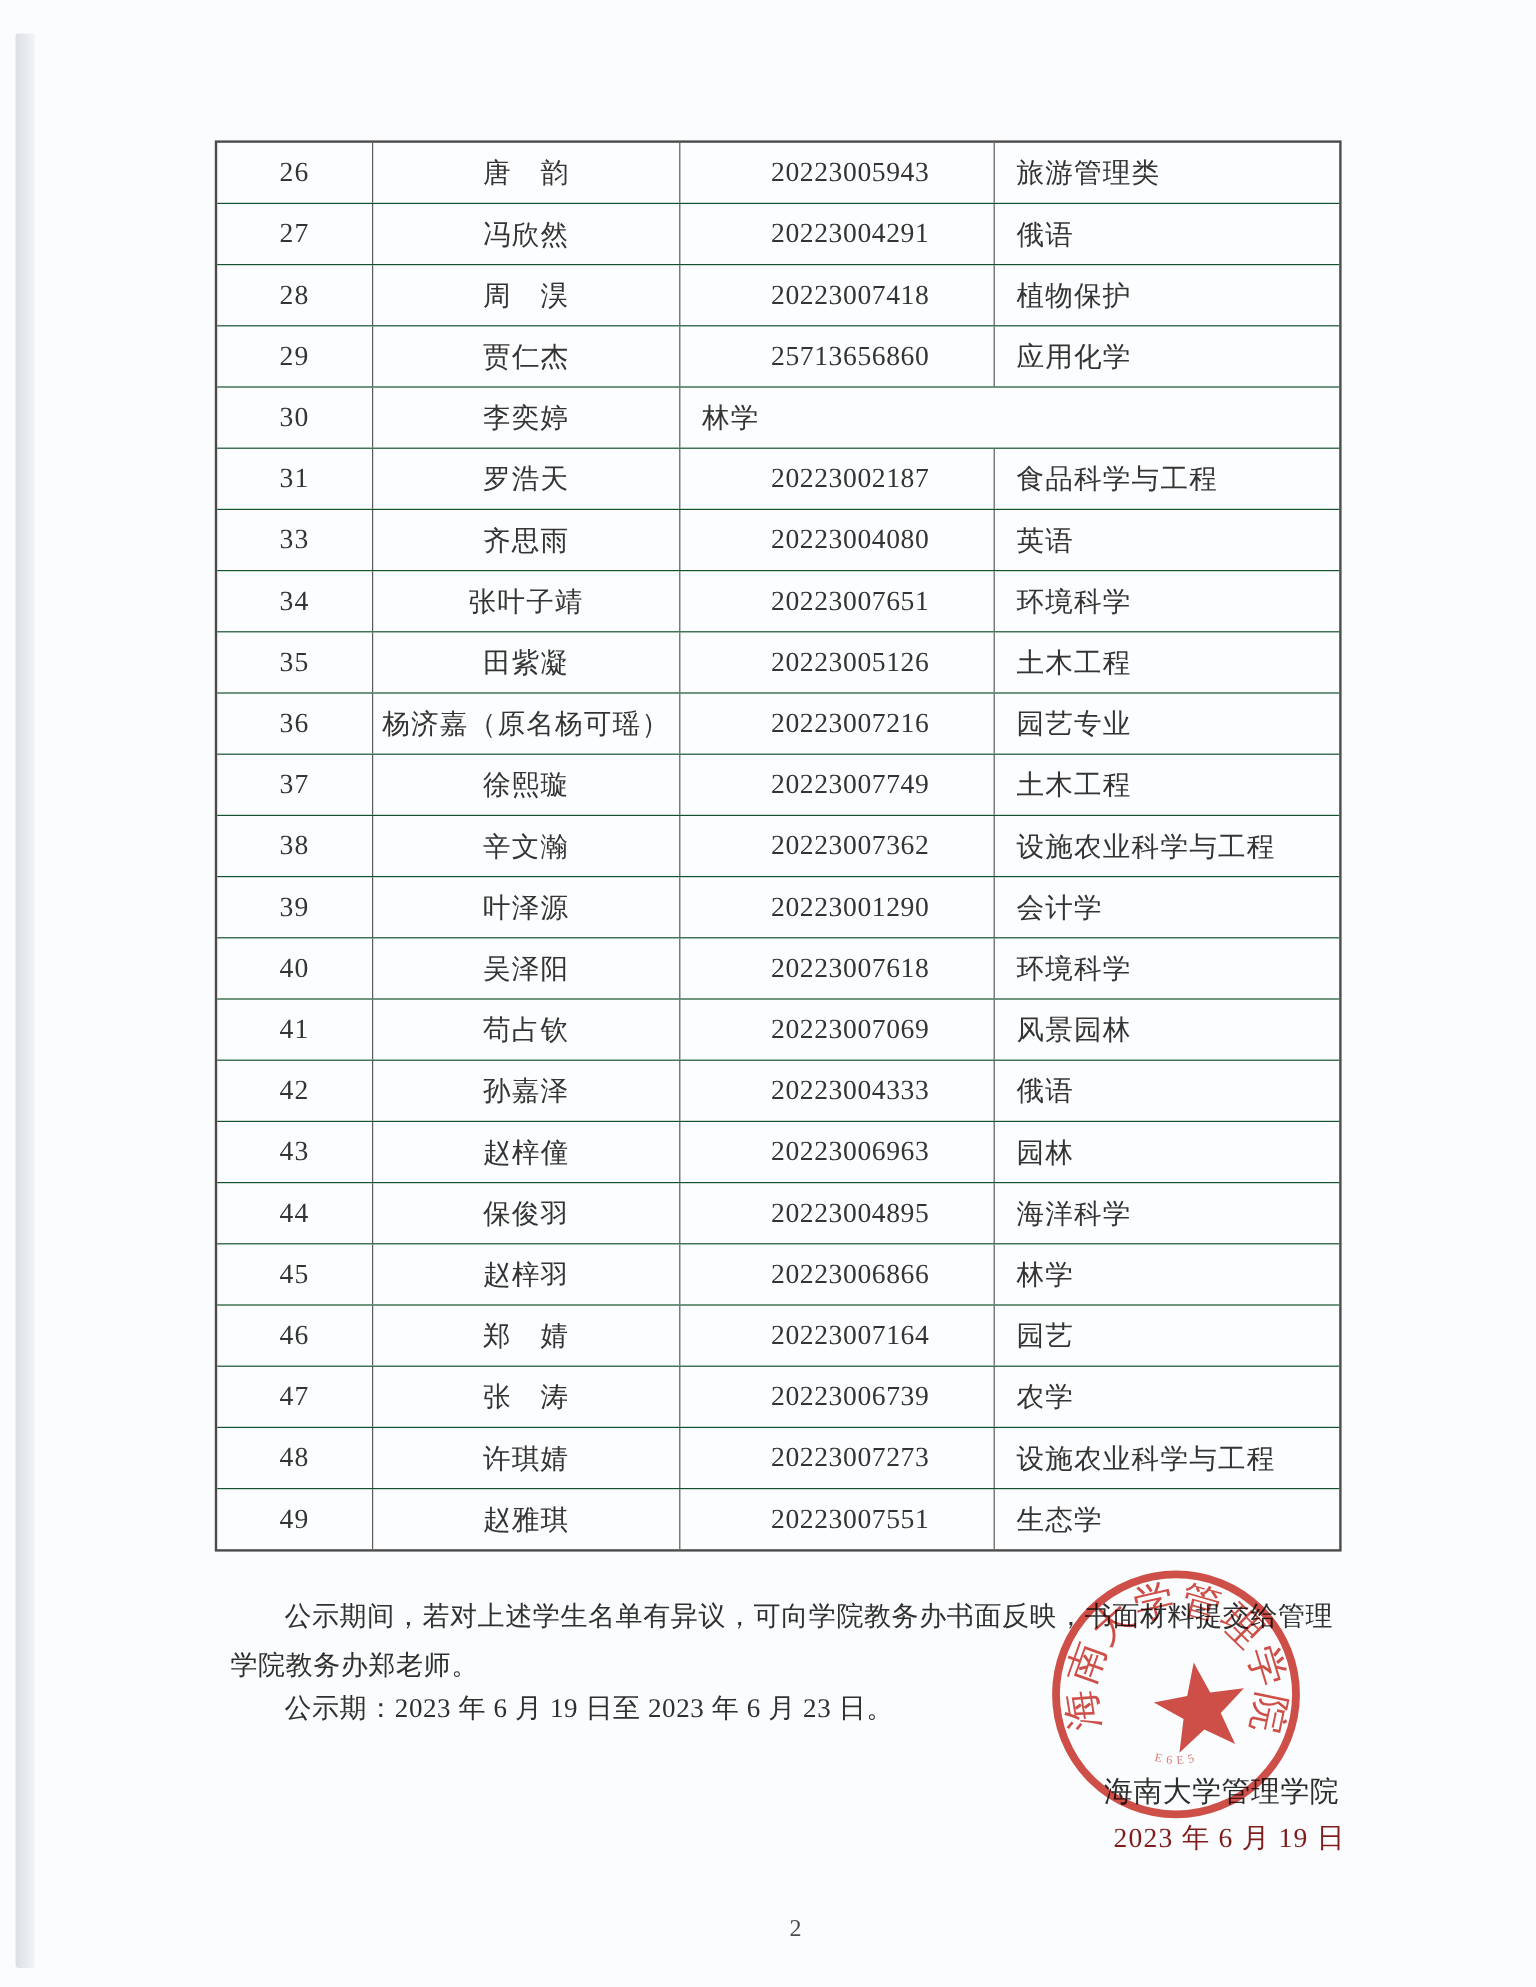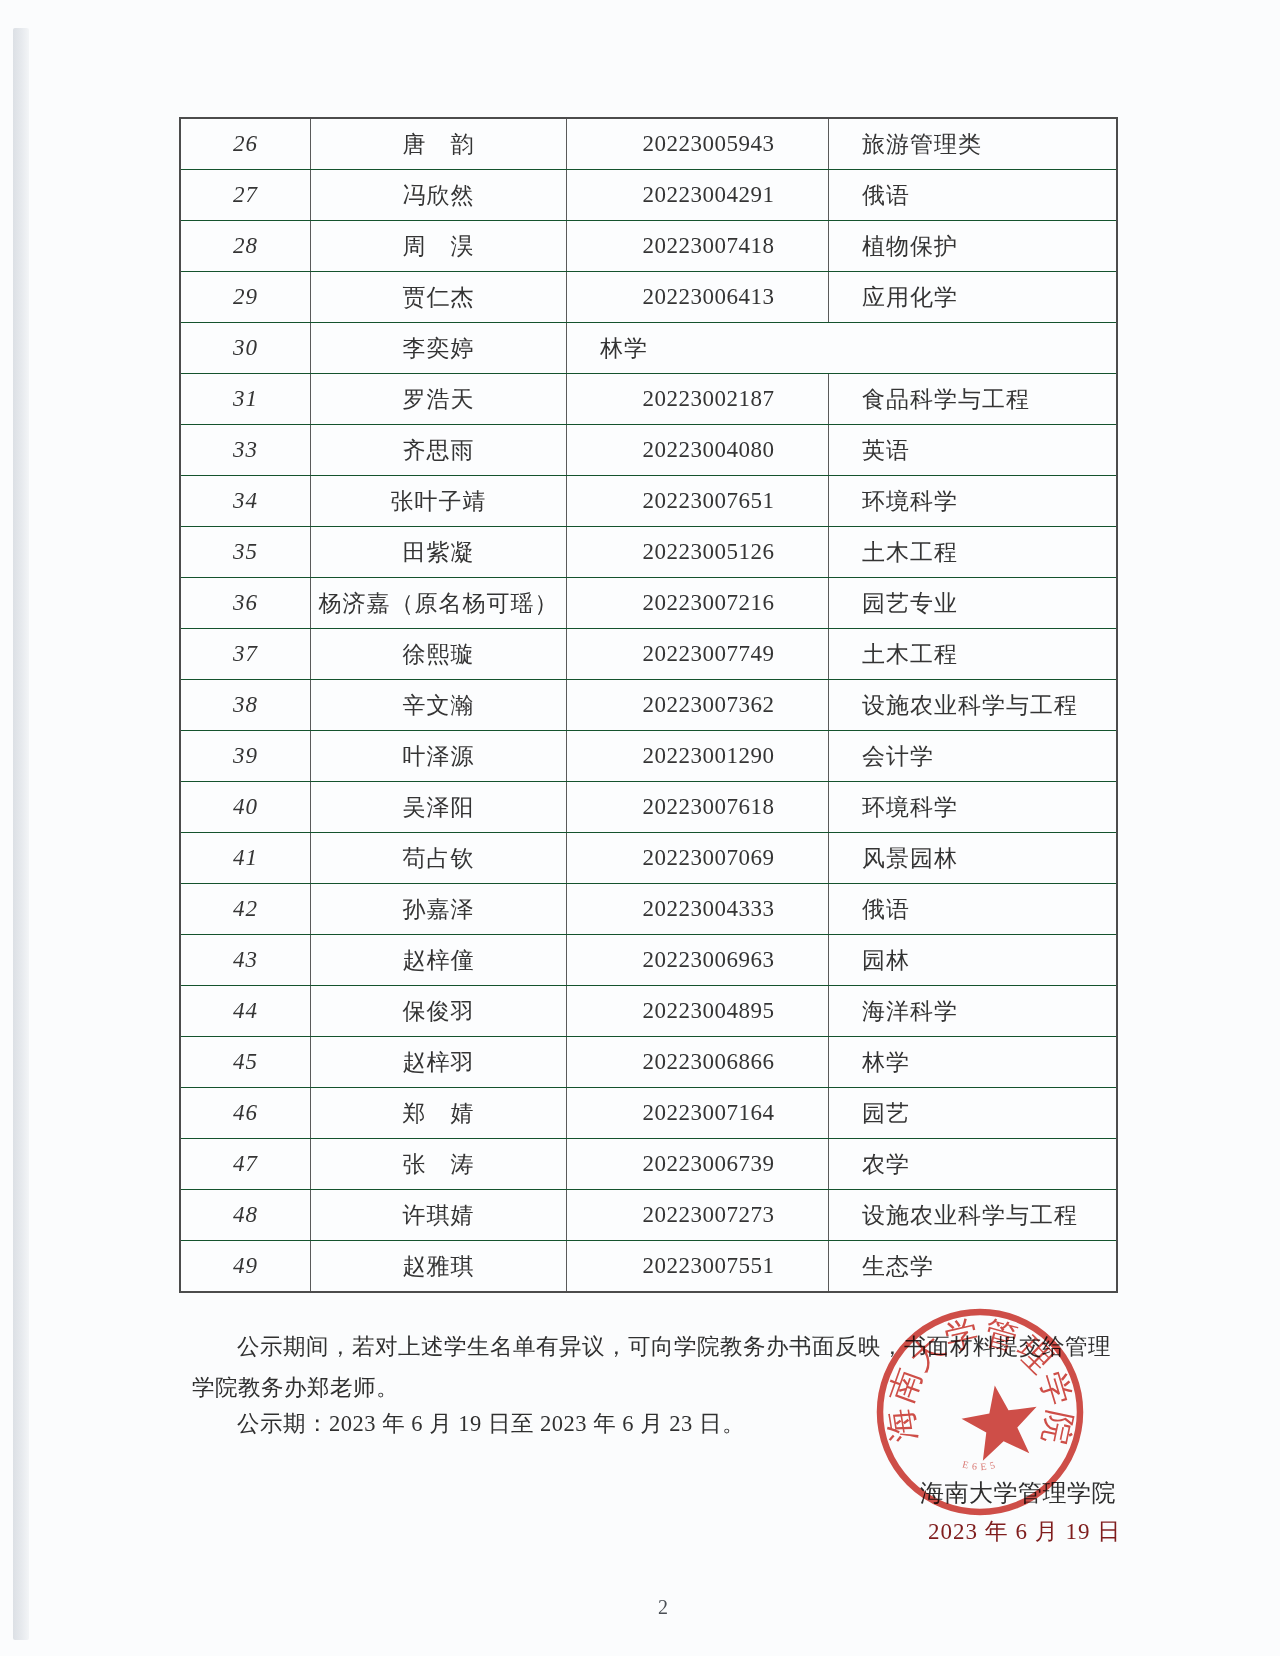--- a/index.html
+++ b/index.html
@@ -30,24 +30,24 @@
     display:flex;height:50px;border-top:1px solid #14532d;
   }
   .trow:first-child{border-top:none;}
   .cell{
     box-sizing:border-box;
     display:flex;align-items:center;justify-content:center;
     font-size:23px;letter-spacing:1px;color:#343434;
     border-left:1px solid #5a5a5a;
     white-space:nowrap;overflow:visible;
   }
-  .cell.no{width:129px;border-left:none;font-size:23px;font-style:italic;}
+  .cell.no{width:129px;border-left:none;font-size:23px;}
   .cell.name{width:256px;}
   .cell.sid{width:262px;letter-spacing:0.5px;padding-left:22px;}
-  .cell.major{flex:1;justify-content:flex-start;padding-left:33px;}
+  .cell.major{flex:1;justify-content:flex-start;padding-left:18px;}
   
   .notice{
     position:absolute;left:192px;top:1326px;width:920px;
     font-size:22.5px;line-height:41px;color:#303030;letter-spacing:0.5px;
   }
   .notice .line{white-space:nowrap;}
   .notice .indent{text-indent:45px;}
   .notice .period{margin-top:-5px;}
   
   .sig-org{
@@ -96,21 +96,21 @@
       </div>
       <div class="trow">
         <div class="cell no">28</div>
         <div class="cell name">周　淏</div>
         <div class="cell sid">20223007418</div>
         <div class="cell major">植物保护</div>
       </div>
       <div class="trow">
         <div class="cell no">29</div>
         <div class="cell name">贾仁杰</div>
-        <div class="cell sid">20223006413</div>
+        <div class="cell sid">25713656860</div>
         <div class="cell major">应用化学</div>
       </div>
       <div class="trow">
         <div class="cell no">30</div>
         <div class="cell name">李奕婷</div>
         <div class="cell major">林学</div>
       </div>
       <div class="trow">
         <div class="cell no">31</div>
         <div class="cell name">罗浩天</div>

